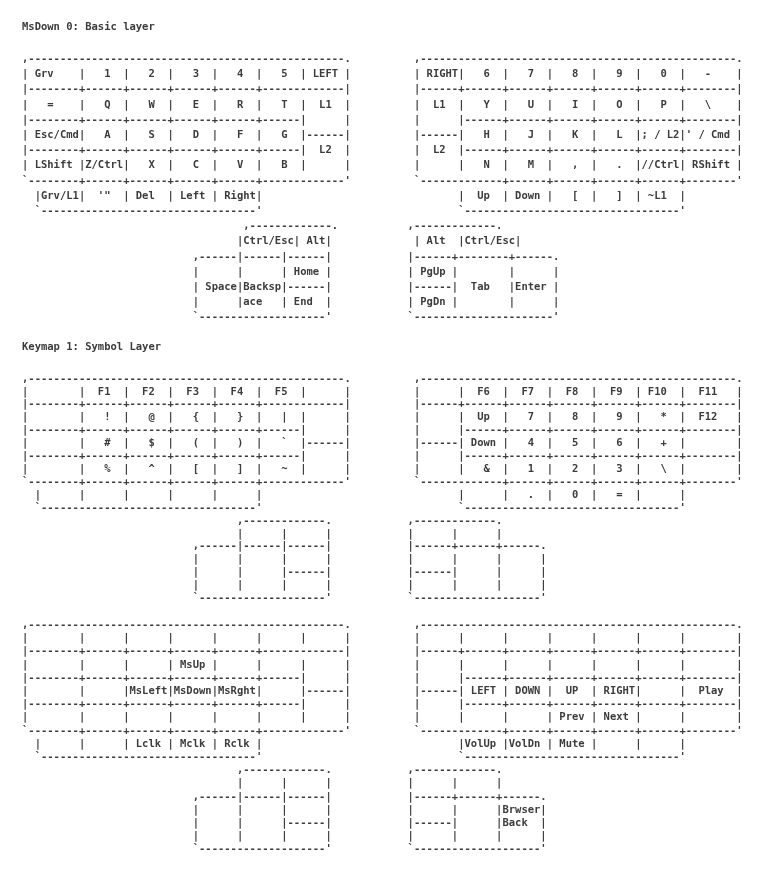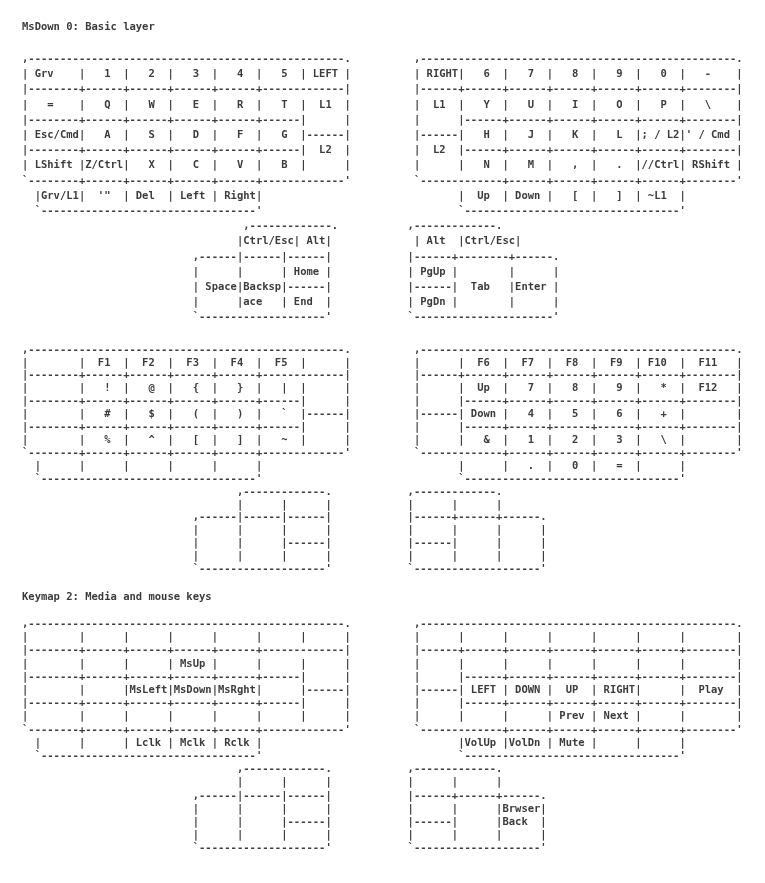--- a/index.html
+++ b/index.html
@@ -46,41 +46,41 @@
   `----------------------------------'                               `----------------------------------'
                                    ,-------------.           ,-------------.
                                   |Ctrl/Esc| Alt|             | Alt  |Ctrl/Esc|
                            ,------|------|------|            |------+--------+------.
                            |      |      | Home |            | PgUp |        |      |
                            | Space|Backsp|------|            |------|  Tab   |Enter |
                            |      |ace   | End  |            | PgDn |        |      |
                            `--------------------'            `----------------------'</pre>
       </section>
       <section class="km s1">
+        <div class="km-title">Keymap 1: Symbol Layer</div>
         <pre class="km-art">,--------------------------------------------------.          ,--------------------------------------------------.
 |        |  F1  |  F2  |  F3  |  F4  |  F5  |      |          |      |  F6  |  F7  |  F8  |  F9  | F10  |  F11   |
 |--------+------+------+------+------+-------------|          |------+------+------+------+------+------+--------|
 |        |   !  |   @  |   {  |   }  |   |  |      |          |      |  Up  |   7  |   8  |   9  |   *  |  F12   |
 |--------+------+------+------+------+------|      |          |      |------+------+------+------+------+--------|
 |        |   #  |   $  |   (  |   )  |   `  |------|          |------| Down |   4  |   5  |   6  |   +  |        |
 |--------+------+------+------+------+------|      |          |      |------+------+------+------+------+--------|
 |        |   %  |   ^  |   [  |   ]  |   ~  |      |          |      |   &amp;  |   1  |   2  |   3  |   \  |        |
 `--------+------+------+------+------+-------------'          `-------------+------+------+------+------+--------'
   |      |      |      |      |      |                               |      |   .  |   0  |   =  |      |
   `----------------------------------'                               `----------------------------------'
                                   ,-------------.            ,-------------.
                                   |      |      |            |      |      |
                            ,------|------|------|            |------+------+------.
                            |      |      |      |            |      |      |      |
                            |      |      |------|            |------|      |      |
                            |      |      |      |            |      |      |      |
                            `--------------------'            `--------------------'</pre>
       </section>
       <section class="km s2">
-        <div class="km-title">Keymap 2: Media and mouse keys</div>
         <pre class="km-art">,--------------------------------------------------.          ,--------------------------------------------------.
 |        |      |      |      |      |      |      |          |      |      |      |      |      |      |        |
 |--------+------+------+------+------+-------------|          |------+------+------+------+------+------+--------|
 |        |      |      | MsUp |      |      |      |          |      |      |      |      |      |      |        |
 |--------+------+------+------+------+------|      |          |      |------+------+------+------+------+--------|
 |        |      |MsLeft|MsDown|MsRght|      |------|          |------| LEFT | DOWN |  UP  | RIGHT|      |  Play  |
 |--------+------+------+------+------+------|      |          |      |------+------+------+------+------+--------|
 |        |      |      |      |      |      |      |          |      |      |      | Prev | Next |      |        |
 `--------+------+------+------+------+-------------'          `-------------+------+------+------+------+--------'
   |      |      | Lclk | Mclk | Rclk |                               |VolUp |VolDn | Mute |      |      |

